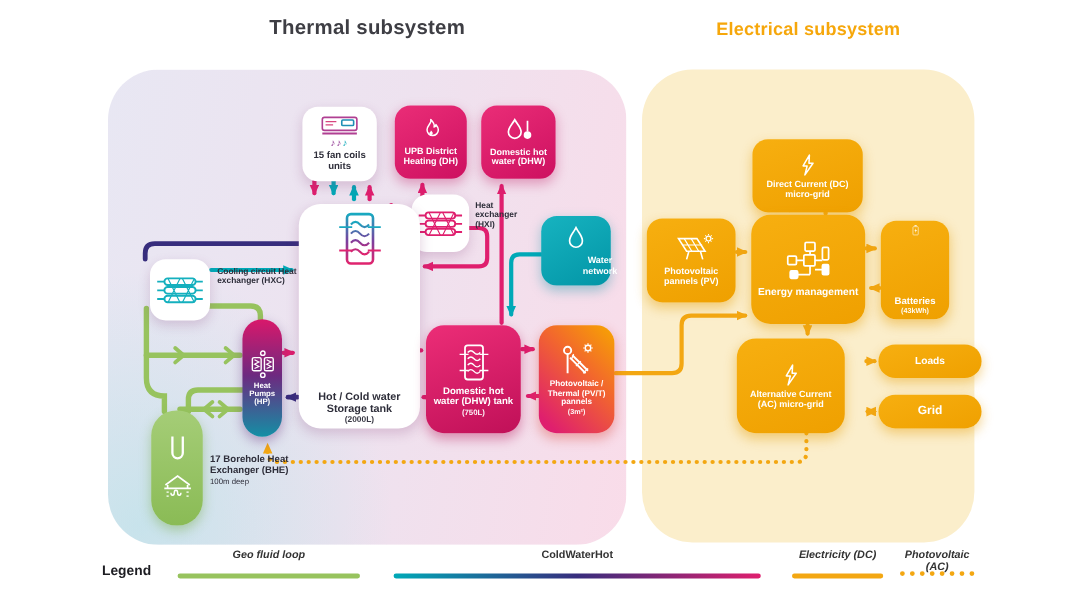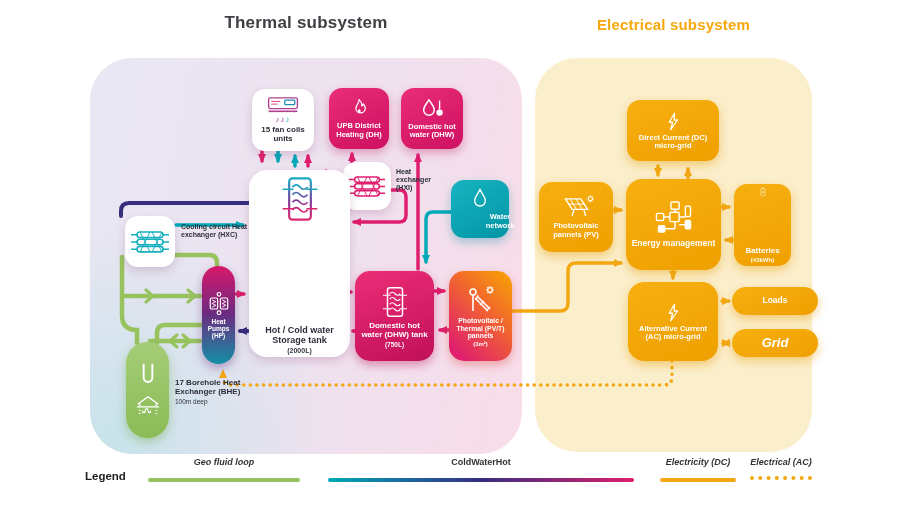--- a/index.html
+++ b/index.html
@@ -288,21 +288,21 @@
         <path d="M9 4h16l7 11H16z"></path>
         <path d="M14 4l6.5 11M20 4l6.5 11M12.5 9.5h17" stroke-width="1"></path>
         <path d="M18 15l-2 7M28 15l2 7"></path>
         <circle cx="35" cy="4" r="2.1" stroke-width="1.1"></circle>
         <path d="M35 0v1.1M35 6.9V8M31 4h1.1M37.9 4H39M32.2 1.2l.7.7M36.9 5.9l.7.7M37.8 1.2l-.7.7M32.9 5.9l-.7.7" stroke-width=".9"></path>
       </g>
     </svg>
     <div class="lbl" style="font-size:7.5px;">Photovoltaic pannels (PV)</div>
   </div>
 
-  <div class="node orange-box" style="left:627px;top:100px;width:92px;height:61px;">
+  <div class="node orange-box" style="left:627px;top:116px;width:92px;height:61px;">
     <svg width="18" height="21" viewBox="0 0 24 26">
       <path d="M14 2L7 14h4.5L9 24l9-13h-4.5z" fill="none" stroke="#fff" stroke-width="1.7" stroke-linejoin="round"></path>
     </svg>
     <div class="lbl" style="font-size:7.5px;">Direct Current (DC) micro-grid</div>
   </div>
 
   <div class="node orange-box" style="left:626px;top:179px;width:95px;height:91px;border-radius:16px;gap:5px;">
     <svg width="38" height="33" viewBox="0 0 36 32">
       <g stroke="#fff" fill="none" stroke-width="1.4">
         <rect x="15" y="1" width="8" height="7" rx="1"></rect>
@@ -324,33 +324,33 @@
         <path d="M9 3.5h6" stroke-width="2.6"></path>
         <path d="M13 10l-4 7h3l-1.5 6 5-8H12z" fill="#fff" stroke="none"></path>
       </g>
     </svg>
     <div>
       <div class="lbl" style="font-size:8px;margin-top:48px;">Batteries</div>
       <div class="cap" style="font-size:6px;margin-top:1px;">(43kWh)</div>
     </div>
   </div>
 
-  <div class="node orange-box" style="left:628px;top:282px;width:90px;height:79px;border-radius:16px;">
+  <div class="node orange-box" style="left:614px;top:282px;width:90px;height:79px;border-radius:16px;">
     <svg width="18" height="21" viewBox="0 0 24 26">
       <path d="M14 2L7 14h4.5L9 24l9-13h-4.5z" fill="none" stroke="#fff" stroke-width="1.7" stroke-linejoin="round"></path>
     </svg>
     <div class="lbl" style="font-size:7.5px;">Alternative Current (AC) micro-grid</div>
   </div>
 
   <div class="node orange-box" style="left:732px;top:287px;width:86px;height:28px;border-radius:14px;">
     <div class="lbl" style="font-size:8.5px;">Loads</div>
   </div>
 
   <div class="node orange-box" style="left:732px;top:329px;width:86px;height:28px;border-radius:14px;">
-    <div class="lbl" style="font-size:13px;font-style:italic;">Grid</div>
+    <div class="lbl" style="font-size:10px;">Grid</div>
   </div>
 
   <div class="legend" style="left:85px;top:466px;">
     <span style="font-size:11.5px;font-weight:bold;color:#1d1d22;">Legend</span>
   </div>
 
   <div class="legend" style="left:148px;top:457px;width:152px;">
     <span class="tagc">Geo fluid loop</span>
     <div class="line" style="left:0;width:152px;background:#97c35e;"></div>
   </div>
@@ -363,17 +363,17 @@
     </div>
     <div class="line" style="left:0;width:306px;background:linear-gradient(90deg,#00a9b7,#372d7d 50%,#df1f6e);"></div>
   </div>
 
   <div class="legend" style="left:655px;top:457px;width:86px;">
     <span class="tagc">Electricity (DC)</span>
     <div class="line" style="left:5px;width:76px;background:#f3a712;"></div>
   </div>
 
   <div class="legend" style="left:745px;top:457px;width:72px;">
-    <span class="tagc">Electrical (AC)</span>
+    <span class="tagc">Photovoltaic (AC)</span>
     <div style="position:absolute;top:19px;left:5px;width:62px;border-top:4px dotted #f3a712;"></div>
   </div>
 
 </div>
 
 </body></html>

